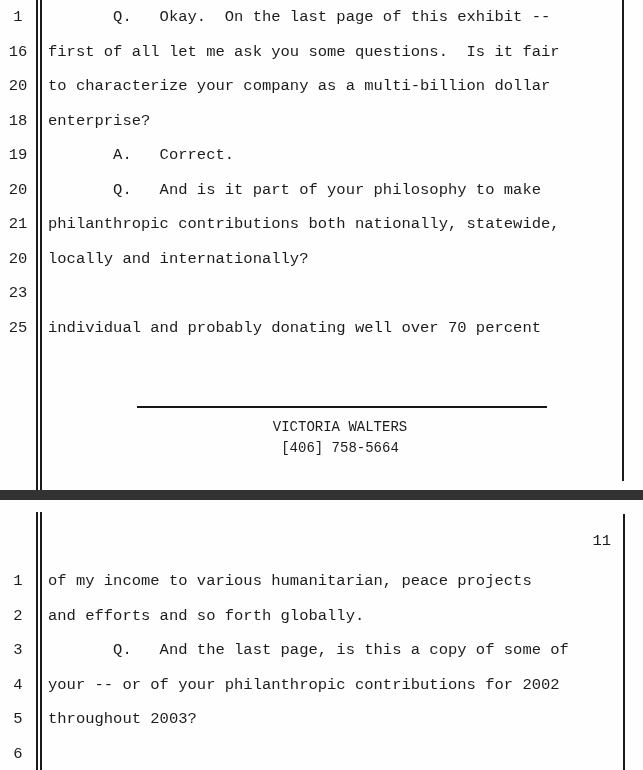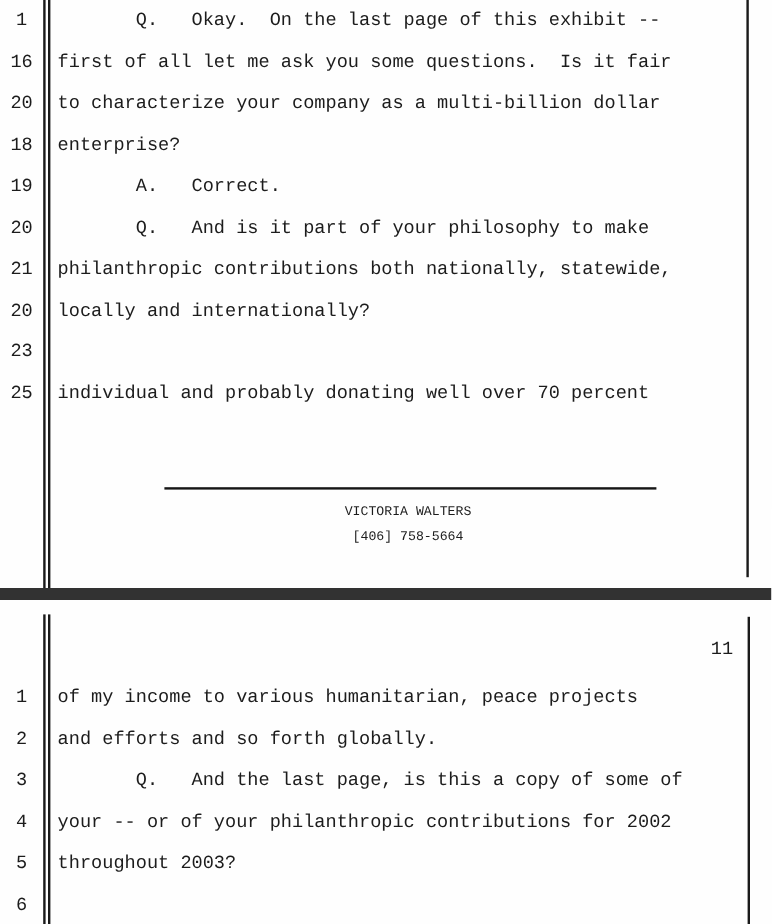--- a/index.html
+++ b/index.html
@@ -66,21 +66,21 @@
     top: 406px;
     width: 410px;
     height: 2px;
     background: #161616;
   }
   .footer-text {
     position: absolute;
     left: 140px;
     width: 400px;
     text-align: center;
-    font-size: 11px;
+    font-size: 14px;
     line-height: 14px;
     white-space: pre;
   }
   .reporter { top: 420px; }
   .phone    { top: 441px; }
 
   .divider {
     position: absolute;
     left: 0;
     top: 490px;

